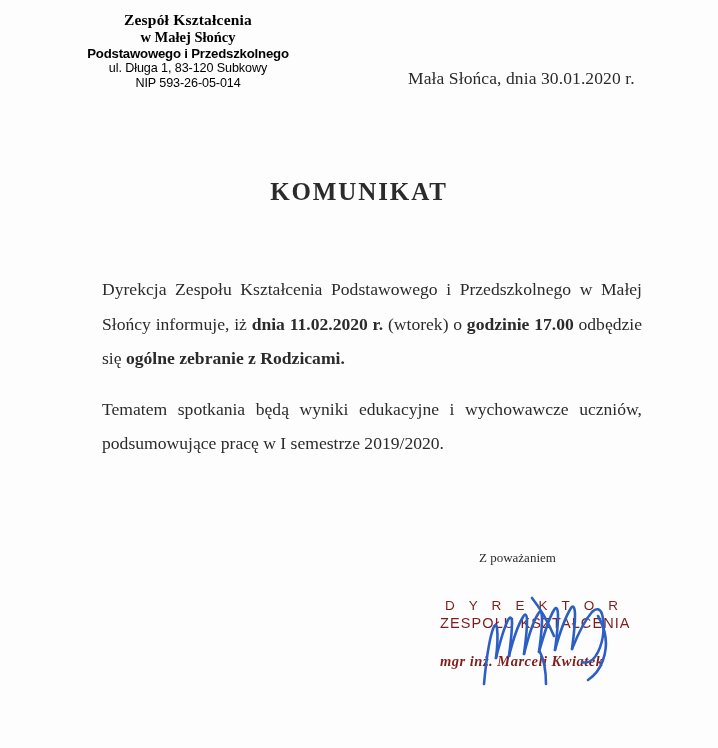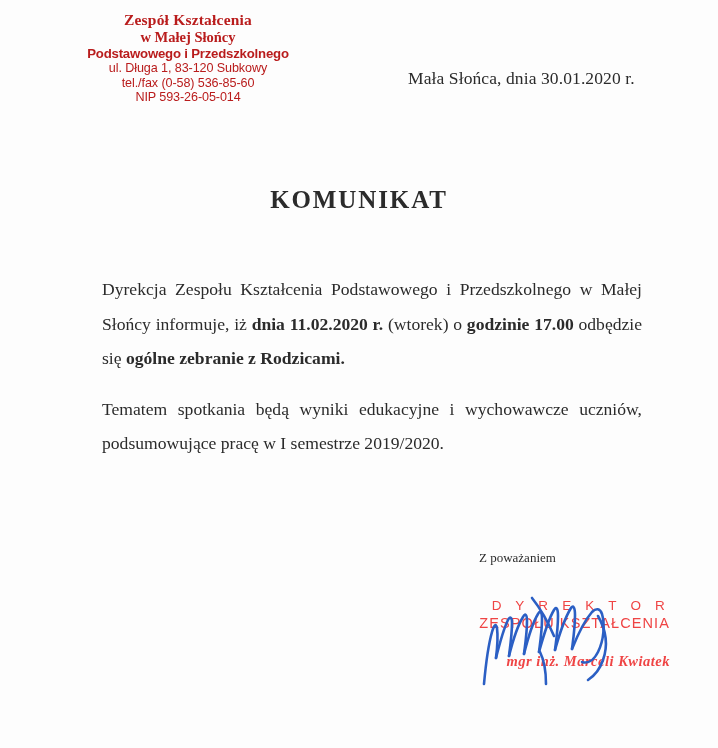--- a/index.html
+++ b/index.html
@@ -22,21 +22,21 @@
     background: #fdfdfd;
   }
 
   
   .letterhead {
     position: absolute;
     left: 62px;
     top: 11px;
     width: 252px;
     text-align: center;
-    color: #b91c1c;
+    color: #000000;
     line-height: 1.16;
   }
   .letterhead .lh-line {
     display: block;
     white-space: nowrap;
   }
   .lh-1 {
     font-family: "Liberation Serif", serif;
     font-weight: bold;
     font-size: 15.5px;
@@ -67,21 +67,21 @@
     top: 68px;
     font-size: 17.5px;
     letter-spacing: 0.1px;
     white-space: nowrap;
   }
 
   
   .doc-title {
     position: absolute;
     left: 0;
-    top: 186px;
+    top: 178px;
     width: 718px;
     text-align: center;
     font-size: 25px;
     font-weight: bold;
     letter-spacing: 1.9px;
   }
 
   
   .body-block {
     position: absolute;
@@ -118,22 +118,22 @@
     left: 440px;
     top: 598px;
     width: 230px;
     height: 95px;
   }
   .stamp {
     position: absolute;
     left: 0;
     top: 0;
     width: 230px;
-    text-align: right;
-    color: #ef4444;
+    text-align: left;
+    color: #7f1d1d;
     font-family: "Liberation Sans", sans-serif;
   }
   .stamp-l1 {
     display: block;
     font-size: 13.5px;
     letter-spacing: 5.2px;
     padding-left: 5px;
     white-space: nowrap;
   }
   .stamp-l2 {
@@ -165,21 +165,20 @@
 </head>
 <body>
 
 <div class="page">
 
   <div class="letterhead">
     <span class="lh-line lh-1">Zespół Kształcenia</span>
     <span class="lh-line lh-3">w Małej Słońcy</span>
     <span class="lh-line lh-2">Podstawowego i Przedszkolnego</span>
     <span class="lh-line lh-4">ul. Długa 1, 83-120 Subkowy</span>
-    <span class="lh-line lh-5">tel./fax (0-58) 536-85-60</span>
     <span class="lh-line lh-6">NIP 593-26-05-014</span>
   </div>
 
   <div class="date-line">Mała Słońca, dnia 30.01.2020 r.</div>
 
   <div class="doc-title">KOMUNIKAT</div>
 
   <div class="body-block">
     <p class="para"><span>Dyrekcja Zespołu Kształcenia Podstawowego i Przedszkolnego w Małej Słońcy informuje, iż </span><b>dnia 11.02.2020 r.</b><span> (wtorek) o </span><b>godzinie 17.00</b><span> odbędzie się </span><b>ogólne zebranie z Rodzicami.</b></p>
     <p class="para"><span>Tematem spotkania będą wyniki edukacyjne i wychowawcze uczniów, podsumowujące pracę w I semestrze 2019/2020.</span></p>

